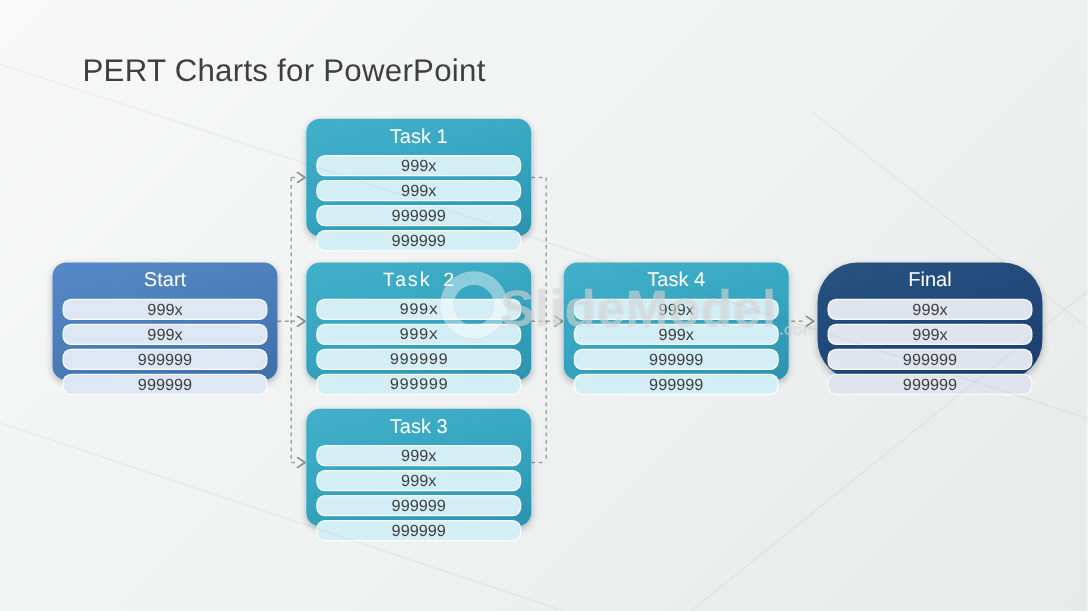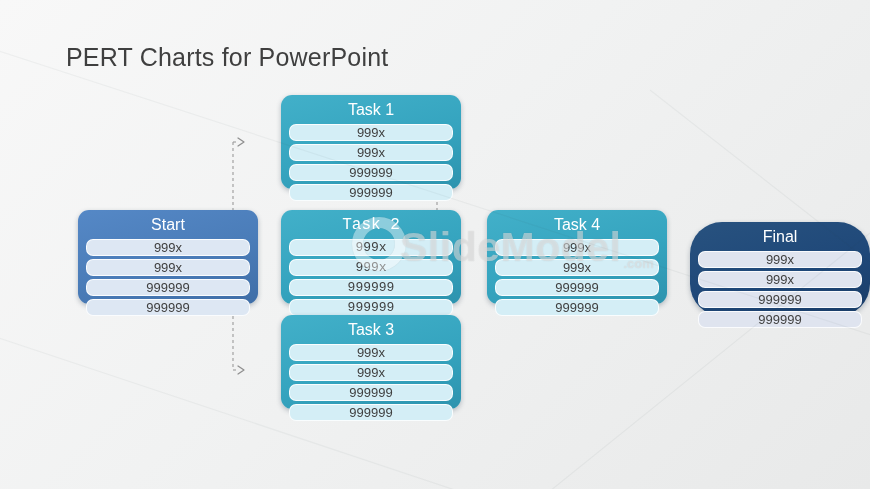--- a/index.html
+++ b/index.html
@@ -10,21 +10,20 @@
   }
   
   .slide-title{
     position:absolute;left:54px;top:31px;margin:12px;
     font-size:25px;font-weight:400;color:#3f3f3f;letter-spacing:0.2px;
   }
   
   .node{
     position:absolute;width:180px;height:94px;border-radius:11px;
     box-shadow:0 2px 5px rgba(40,60,80,0.30);
-    margin-left:36px;
   }
   .node-header{
     height:29px;display:flex;align-items:center;justify-content:center;
     color:#ffffff;font-size:16px;
   }
   .cells{
     position:absolute;left:8px;right:8px;top:29px;bottom:7px;
     display:grid;grid-template-columns:1fr;grid-template-rows:1fr 1fr;gap:3px;
   }
   .cell{
@@ -33,23 +32,23 @@
   }
   .theme-blue{background:linear-gradient(165deg,#5588c6 0%,#4a7cb8 55%,#3f6ea7 100%);}
   .theme-blue .cell{background:#dde7f3;}
   .theme-teal{background:linear-gradient(165deg,#42b0c9 0%,#35a4bf 55%,#2d93ae 100%);}
   .theme-teal .cell{background:#d4eef6;}
   .theme-navy{background:linear-gradient(165deg,#28527f 0%,#1f4879 55%,#193c67 100%);}
   .theme-navy .cell{background:#dfe4ef;}
   #node-start{left:42px;top:210px;}
   #node-task1{left:245px;top:95px;}
   #node-task2{left:245px;top:210px;font-family:Liberation Mono, monospace;}
-  #node-task3{left:245px;top:315px;}
+  #node-task3{left:245px;top:327px;}
   #node-task4{left:451px;top:210px;}
-  #node-final{left:654px;top:222px;border-radius:32px;}
+  #node-final{left:654px;top:210px;border-radius:32px;}
   
   .overlay{position:absolute;left:0;top:0;pointer-events:none;}
   
   .watermark{
     position:absolute;left:334px;top:213px;height:58px;
     display:flex;align-items:flex-end;pointer-events:none;
     color:rgba(255,255,255,0.42);
     text-shadow:0 0 1px rgba(120,120,120,0.35);
     padding-left:18px;
   }

